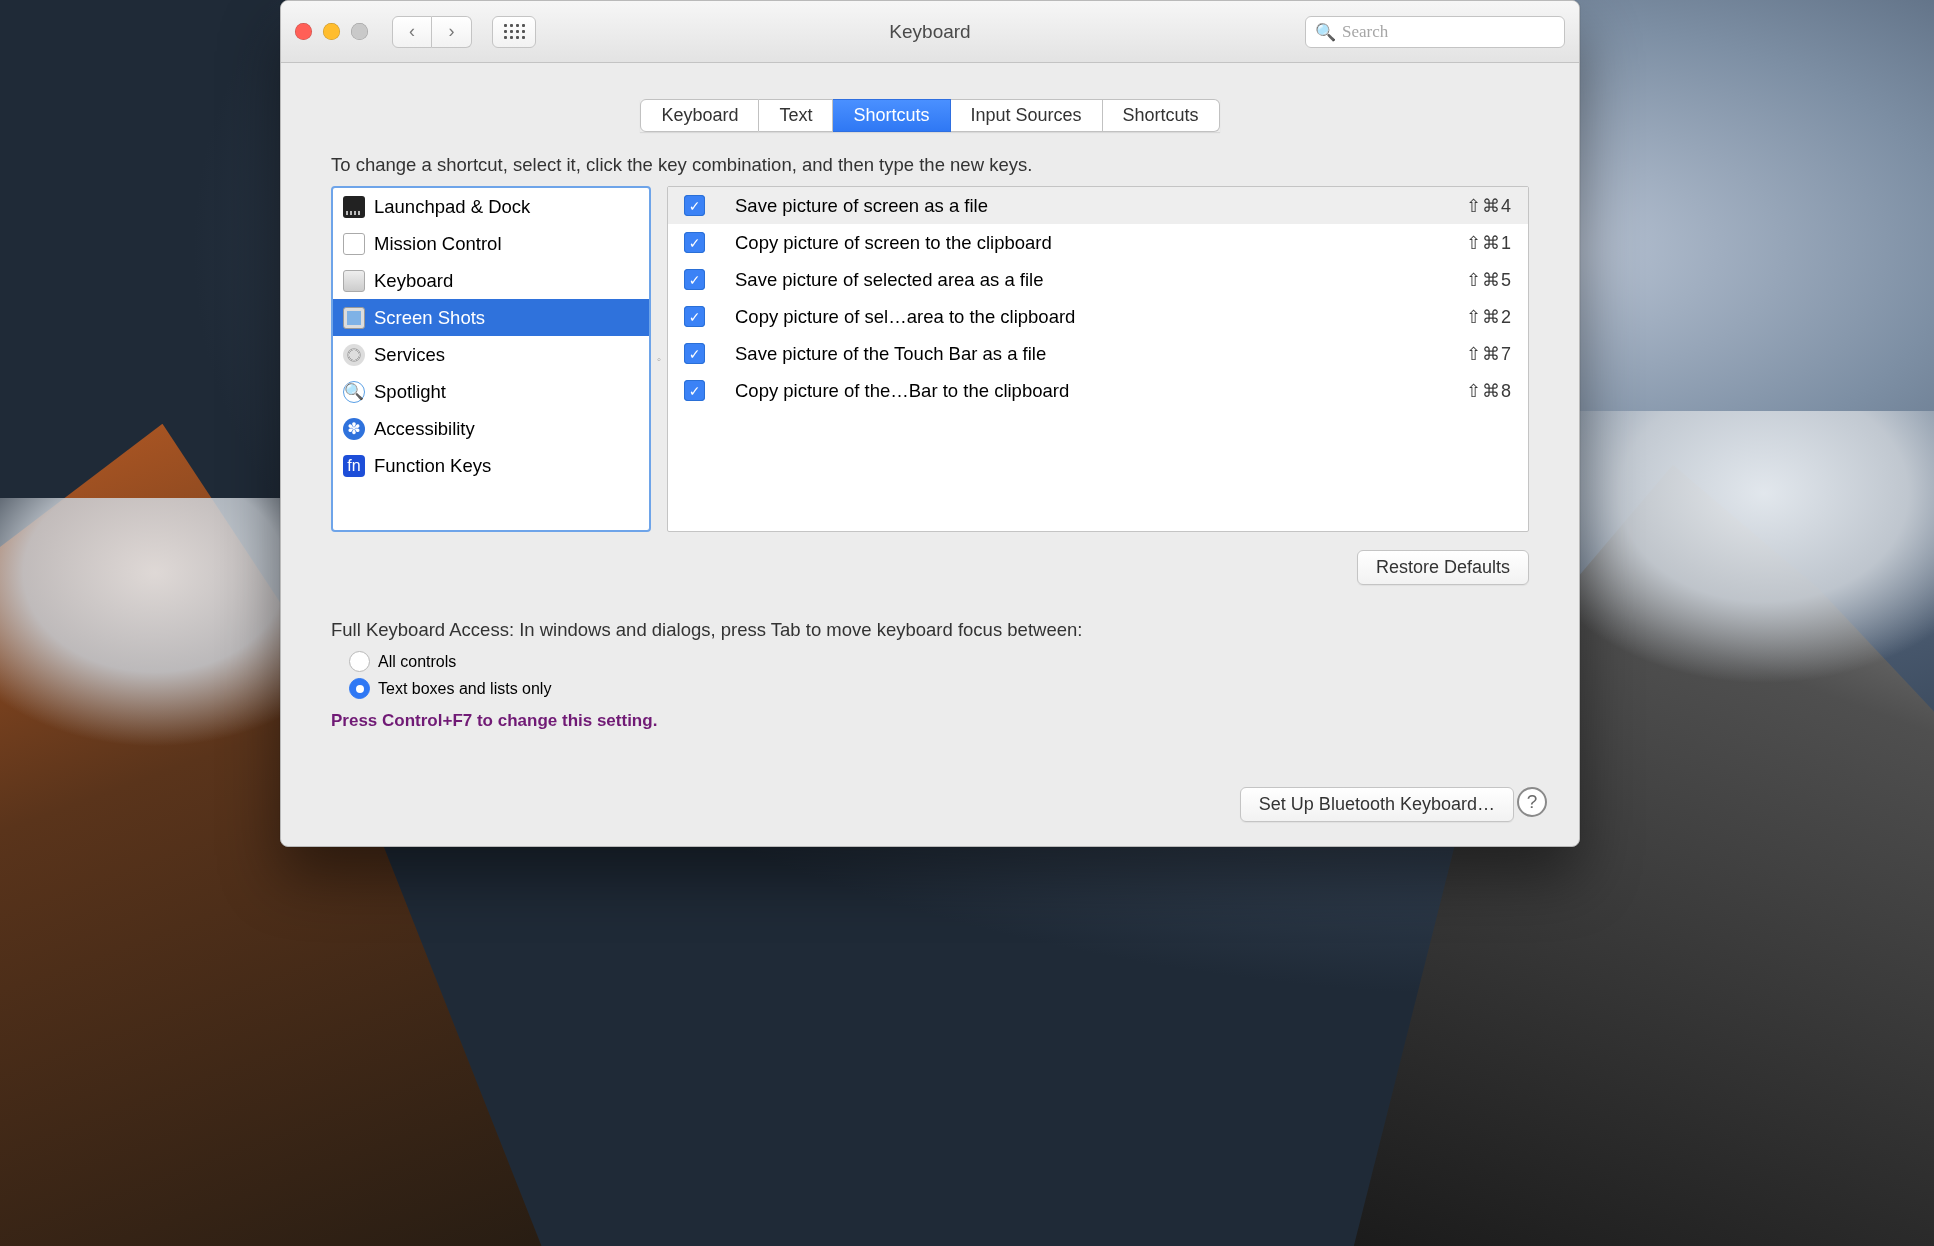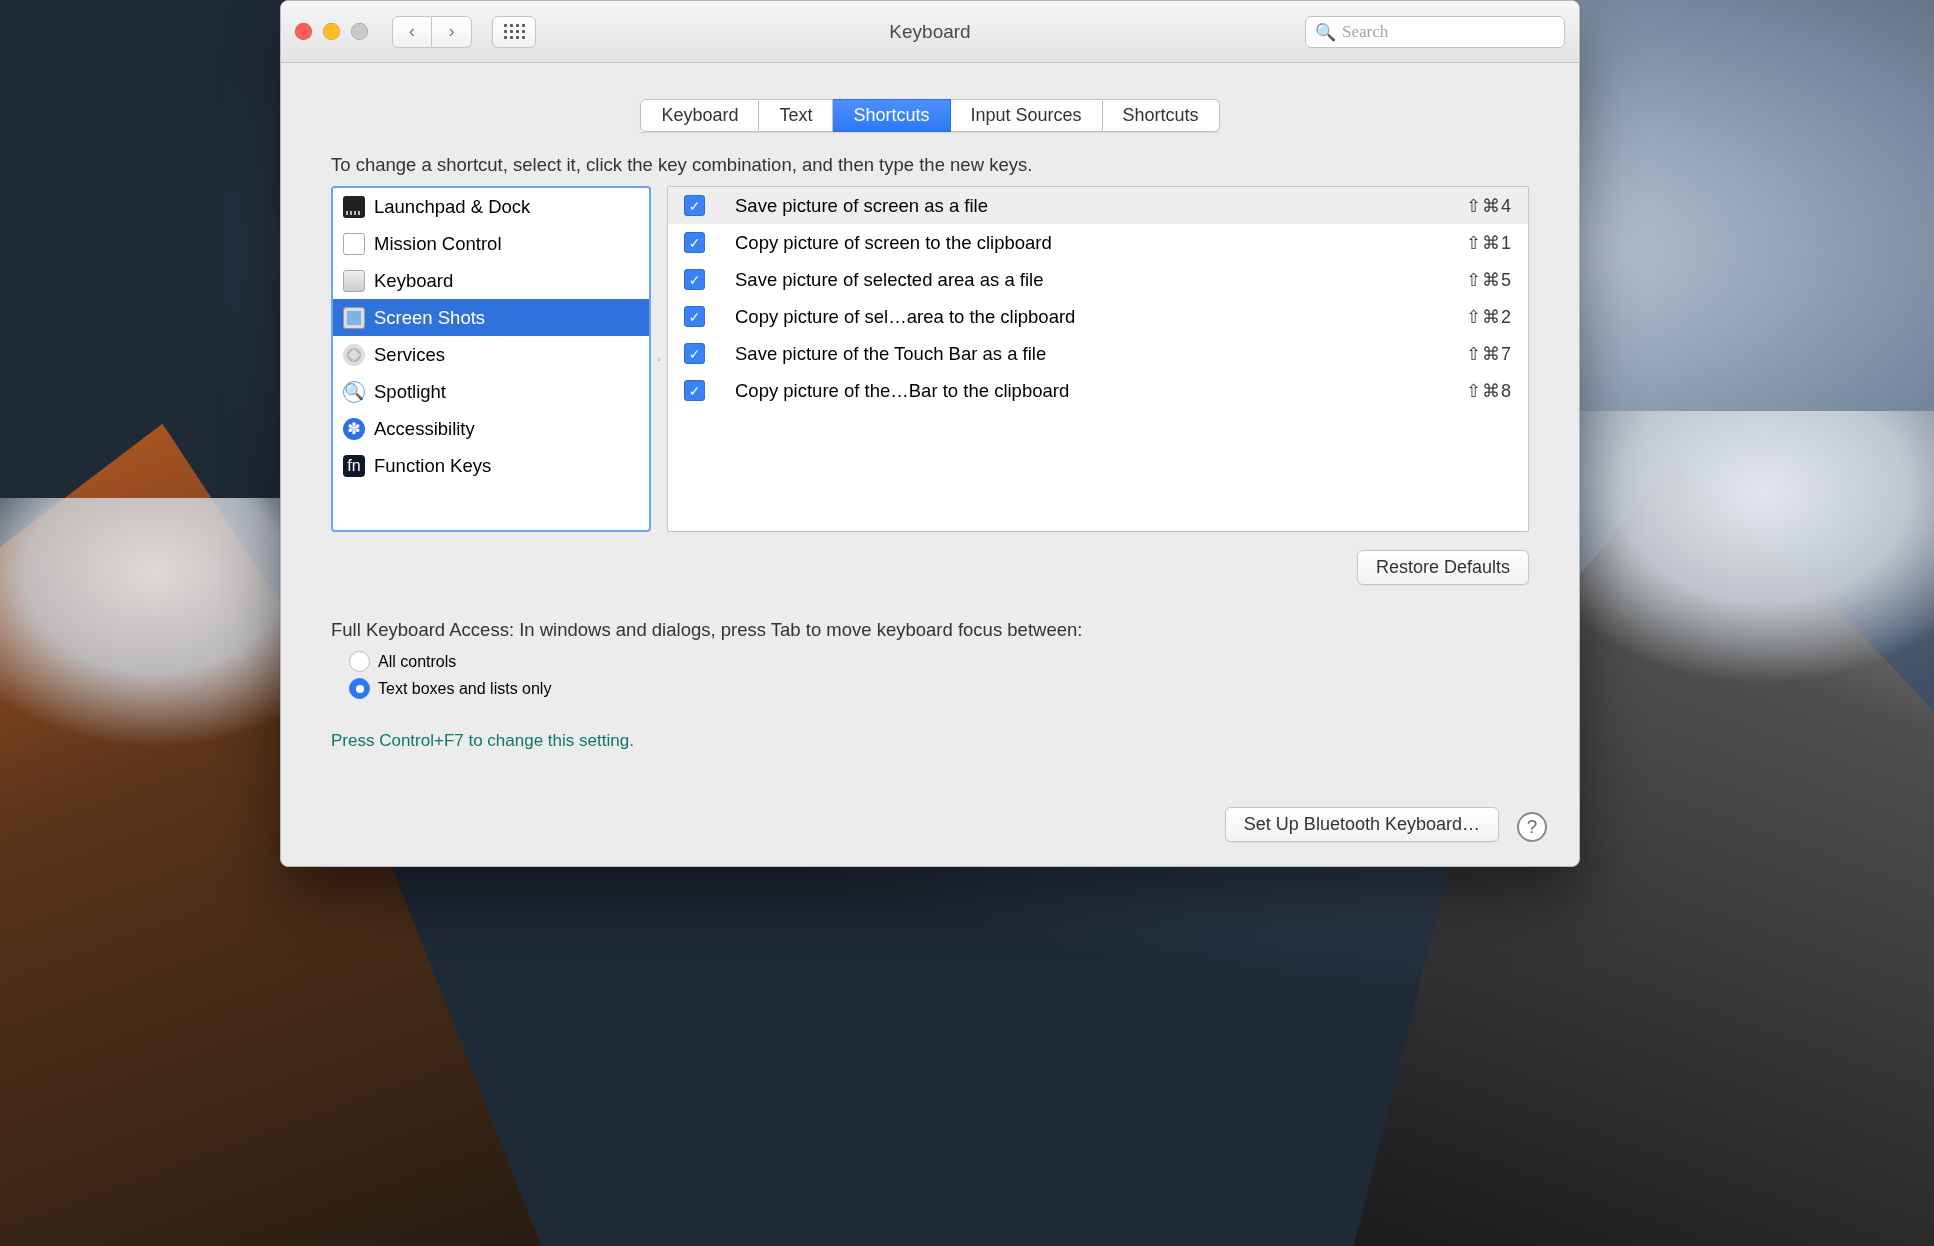--- a/index.html
+++ b/index.html
@@ -119,21 +119,21 @@
   .ic-mc span:nth-child(3){background:#f5c84c;}
   .ic-mc span:nth-child(4){background:#5fbf60;}
   .ic-kb{background:linear-gradient(#eee,#ccc);border:1px solid #aaa;border-radius:3px;}
   .ic-ss{background:#ddd;border:1px solid #999;border-radius:3px;position:relative;}
   .ic-ss::after{content:"";position:absolute;inset:3px;background:#7fb2e6;}
   .ic-sv{background:radial-gradient(circle,#ddd 30%,#999 31%,#ddd 38%,#999 39%,#ddd 46%);border-radius:50%;}
   .ic-sp{background:#fff;border-radius:50%;border:1px solid #5aa0e6;display:flex;align-items:center;justify-content:center;color:#2f72dc;font-weight:700;font-size:13px;}
   .ic-ax{background:#2f72dc;border-radius:50%;display:flex;align-items:center;justify-content:center;color:#fff;font-size:14px;}
   .ic-as{position:relative;}
   .ic-as::before{content:"A";font-weight:700;color:#555;font-size:16px;}
-  .ic-fn{background:#0f172a;border-radius:4px;color:#fff;font-size:11px;display:flex;align-items:center;justify-content:center;}
+  .ic-fn{background:#1d4ed8;border-radius:4px;color:#fff;font-size:11px;display:flex;align-items:center;justify-content:center;}
 
   .shortlist{ list-style:none; font-size:18.5px;}
   .shortlist li{ display:flex; align-items:center; gap:14px; padding:4px 16px; height:37px;}
   .shortlist li.sel{ background:#eeeeee;}
   .shortlist .chk{
     width:21px;height:21px;border-radius:4px;background:#3b82f6;
     display:flex;align-items:center;justify-content:center;color:#fff;font-size:14px;
     box-shadow: inset 0 0 0 1px #2a6fd6;
     flex-shrink:0;
   }
@@ -146,24 +146,24 @@
     border-radius:6px; font-size:18px; padding:6px 18px; color:#333;
     box-shadow:0 1px 1px rgba(0,0,0,.05);
   }
 
   .fka{ margin-top:34px; font-size:18.5px; color:#333;}
   .radios{ margin-top:10px; padding-left:18px; display:flex; flex-direction:column; gap:6px;}
   .radio{ display:flex; align-items:center; gap:8px;}
   .rb{ width:21px;height:21px;border-radius:50%;border:1px solid #b9b9b9;background:#fff;display:flex;align-items:center;justify-content:center;}
   .rb.checked{background:#2f78f4;border-color:#2f78f4;}
   .rb.checked::after{content:"";width:8px;height:8px;border-radius:50%;background:#fff;}
-  .subhint{ font-size:17px; color:#0f766e; margin-top:32px;}
+  .subhint{ font-size:17px; color:#701a75; margin-top:12px;font-weight:bold;}
 
   .footer{
-    display:flex; justify-content:flex-end; align-items:flex-end; gap:18px;
+    display:flex; justify-content:flex-end; align-items:flex-start; gap:3px;
     padding: 26px 32px 24px;
     margin-left: 44px;
   }
   .help{
     width:30px;height:30px;border-radius:50%;border:2px solid #8a8a8a;color:#6a6a6a;
     display:flex;align-items:center;justify-content:center;font-size:19px;background:#fff;
   }
 </style>
 </head>
 <body>

